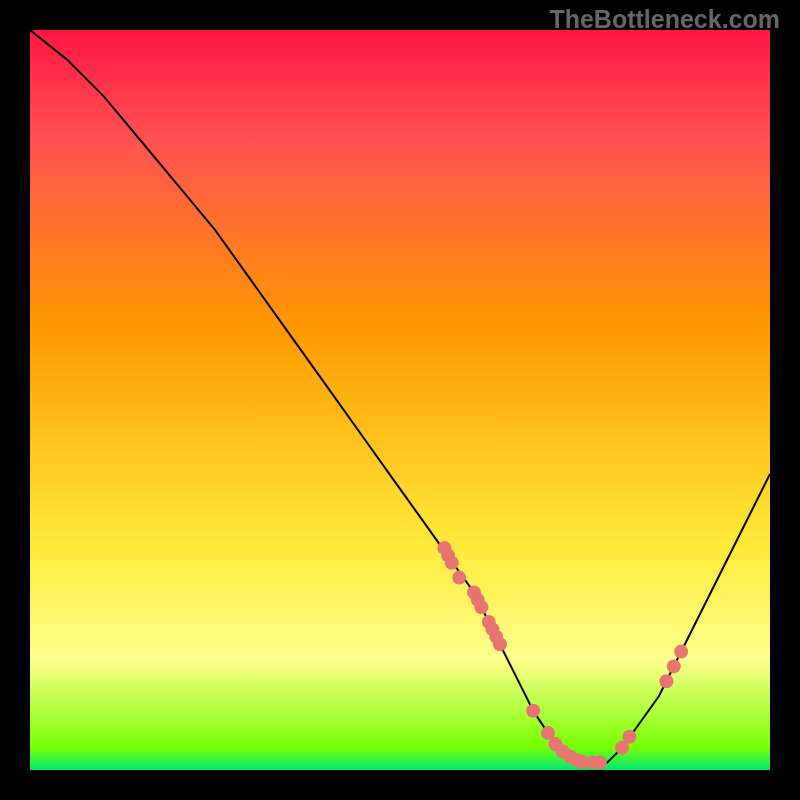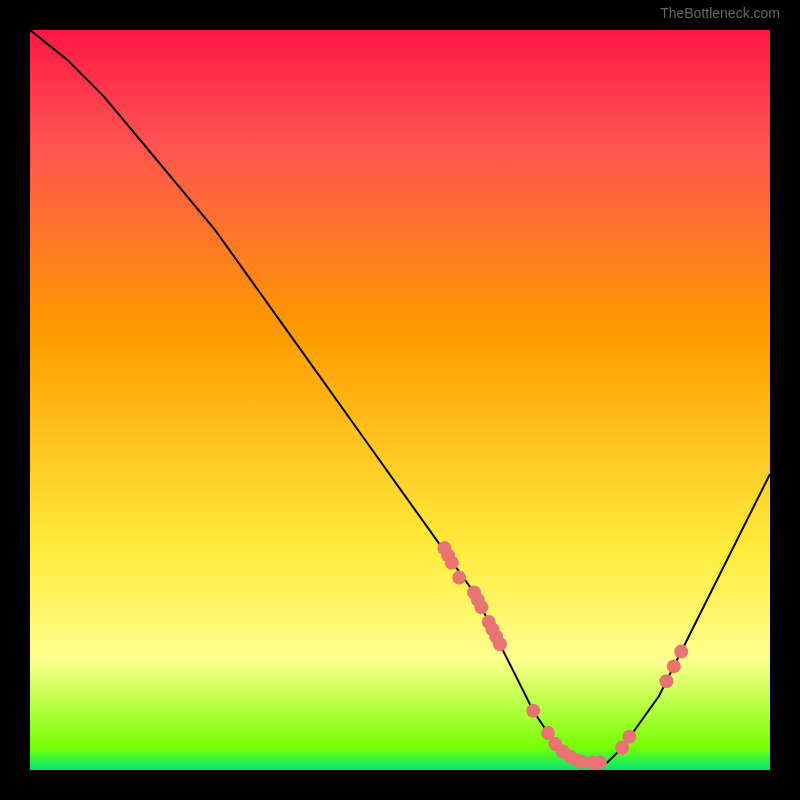--- a/index.html
+++ b/index.html
@@ -1,17 +1,17 @@
 <!DOCTYPE html>
 <html><head>
 <meta charset="utf-8">
 <style>
   * { margin: 0; padding: 0; box-sizing: border-box; }
   body { width: 800px; height: 800px; background: #000; position: relative; font-family: Arial, sans-serif; }
-  .watermark { position: absolute; top: 5px; right: 20px; color: #666; font-size: 14px; font-weight: normal; z-index: 10; }
+  .watermark { position: absolute; top: 5px; right: 20px; color: #666; font-size: 25px; font-weight: bold; z-index: 10; }
   .plot-area { position: absolute; top: 30px; left: 30px; width: 740px; height: 740px; }
   .gradient-bg { position: absolute; top: 0; left: 0; width: 100%; height: 100%; background: linear-gradient(to bottom, #ff1744 0%, #ff5252 15%, #ff9800 40%, #ffeb3b 70%, #ffff8d 85%, #76ff03 97%, #00e676 100%); }
   svg { position: absolute; top: 0; left: 0; width: 100%; height: 100%; }
   .curve { fill: none; stroke: #000; stroke-width: 2; }
   .dot { fill: #e77471; }
 </style>
 </head>
 <body>
 
 <div class="watermark">TheBottleneck.com</div>

